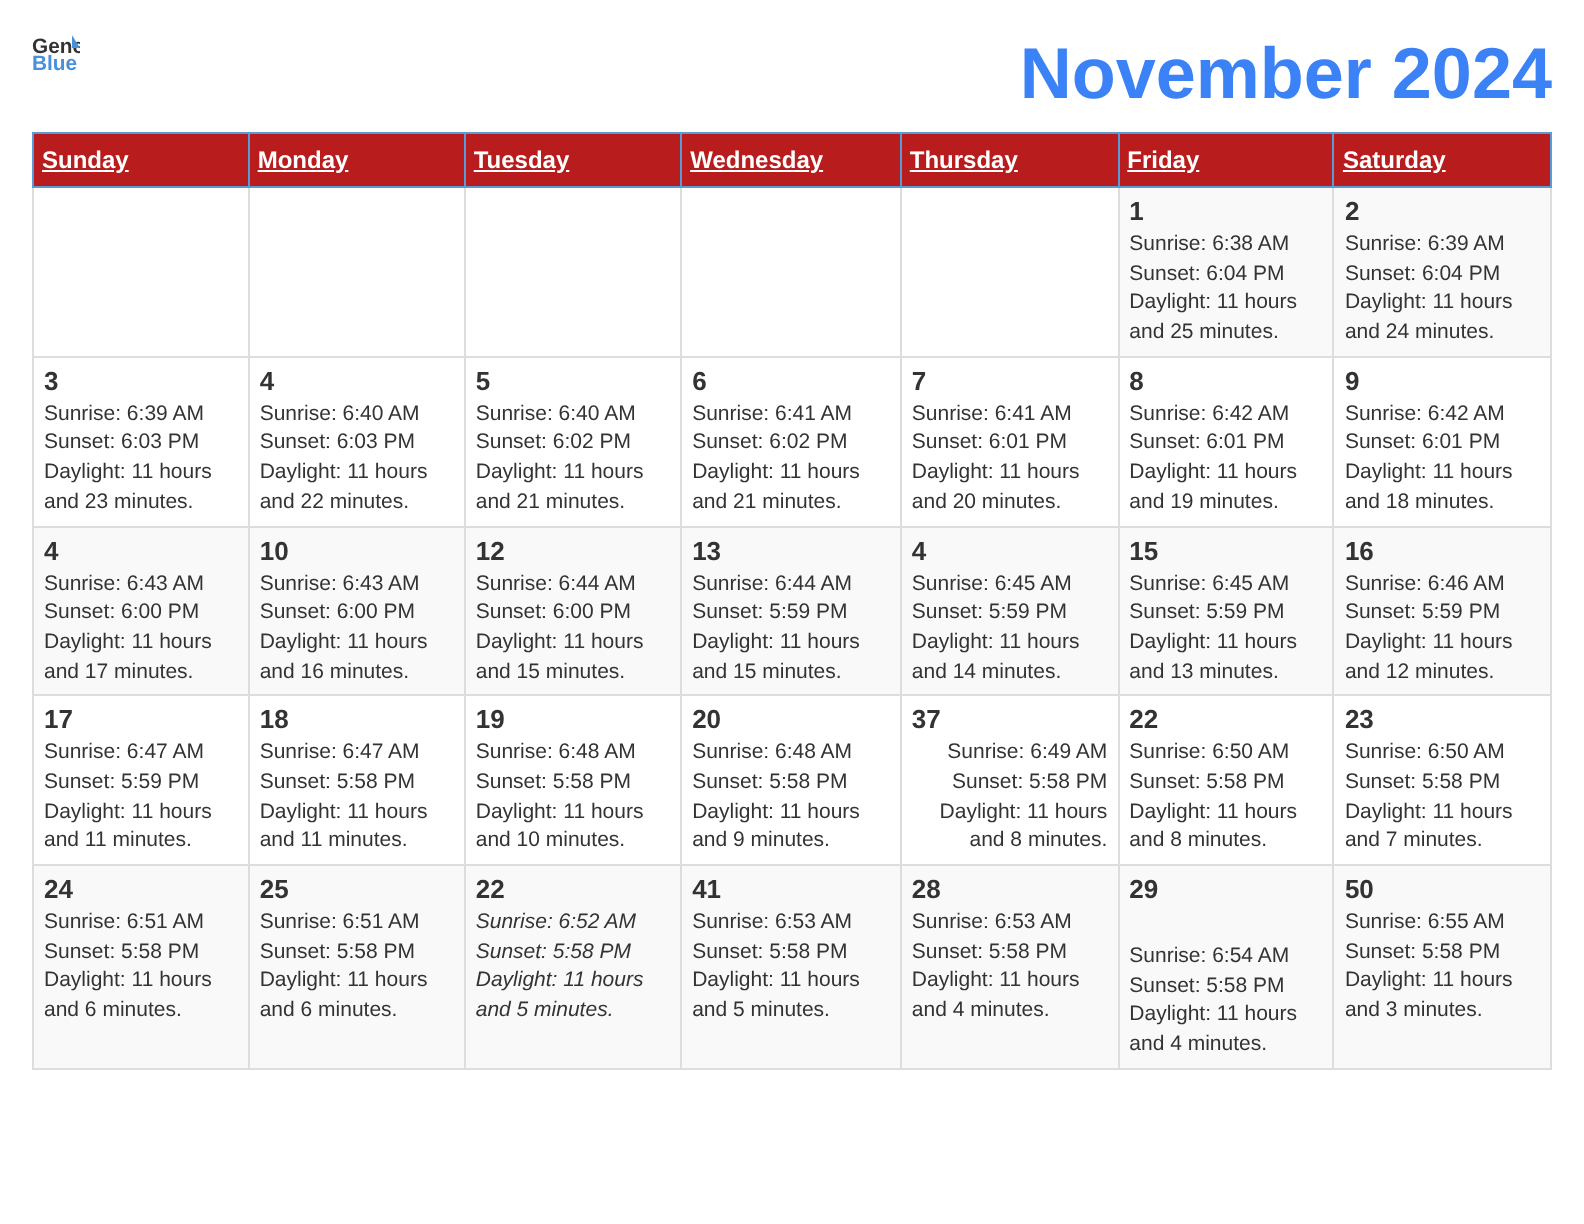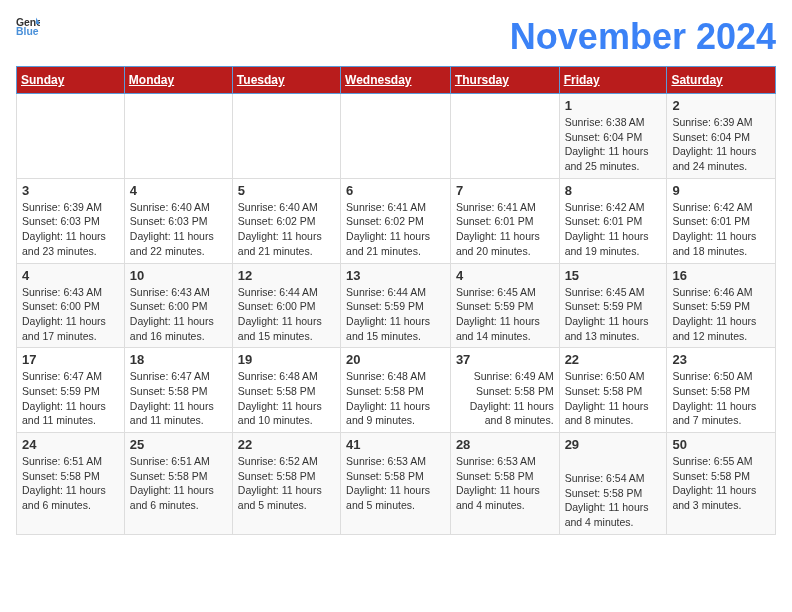--- a/index.html
+++ b/index.html
@@ -286,21 +286,21 @@
         </td>
         <td>
           <span class="day-num">25</span>
           <div class="day-detail" style="white-space: pre-line;">Sunrise: 6:51 AM
 Sunset: 5:58 PM
 Daylight: 11 hours
 and 6 minutes.</div>
         </td>
         <td>
           <span class="day-num">22</span>
-          <div class="day-detail" style="white-space: pre-line;">Sunrise: 6:52 AM
+          <div class="day-detail" style="white-space: pre-line; font-style: italic;">Sunrise: 6:52 AM
 Sunset: 5:58 PM
 Daylight: 11 hours
 and 5 minutes.</div>
         </td>
         <td>
           <span class="day-num">41</span>
           <div class="day-detail" style="white-space: pre-line;">Sunrise: 6:53 AM
 Sunset: 5:58 PM
 Daylight: 11 hours
 and 5 minutes.</div>

